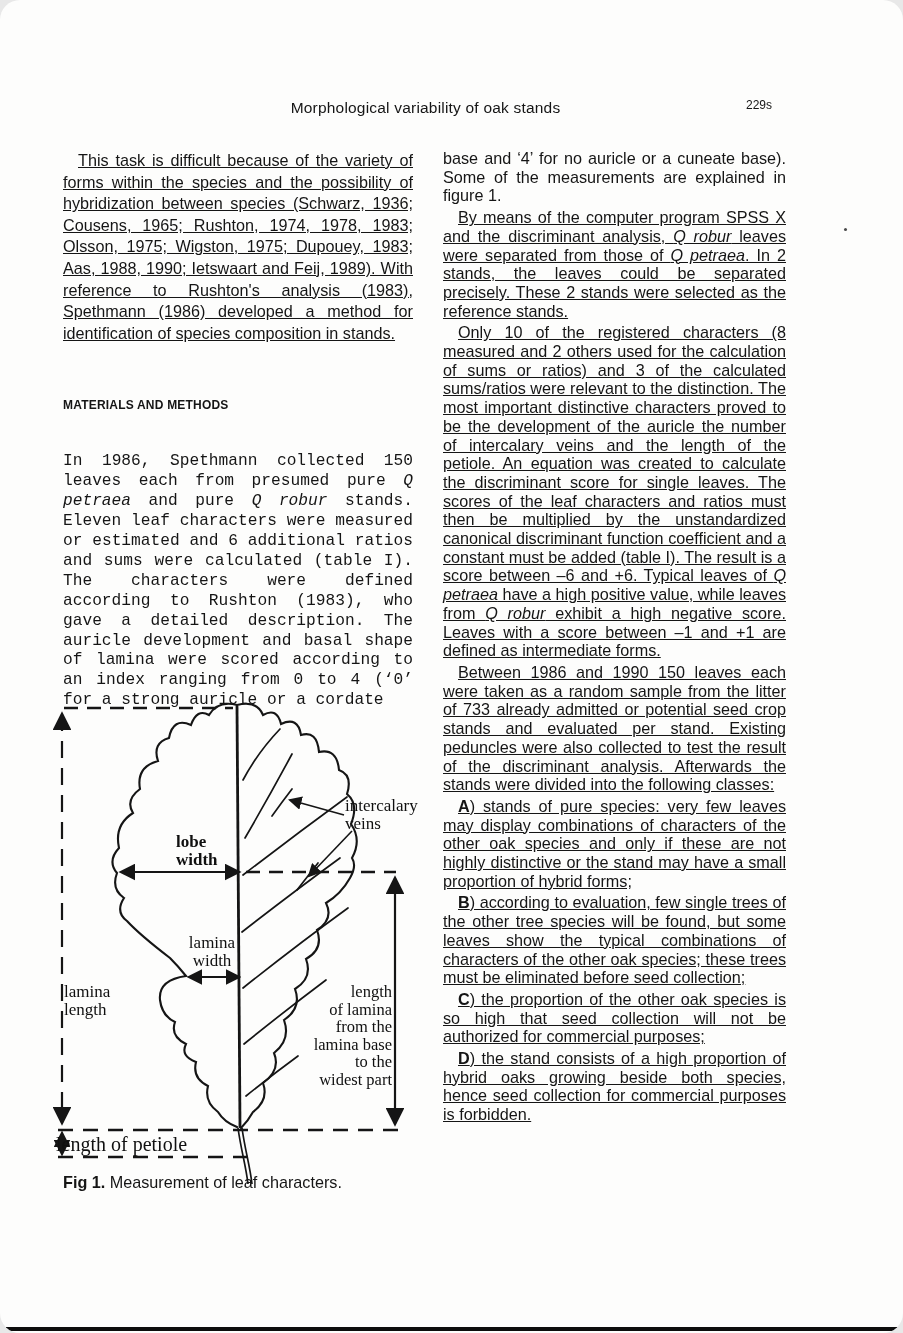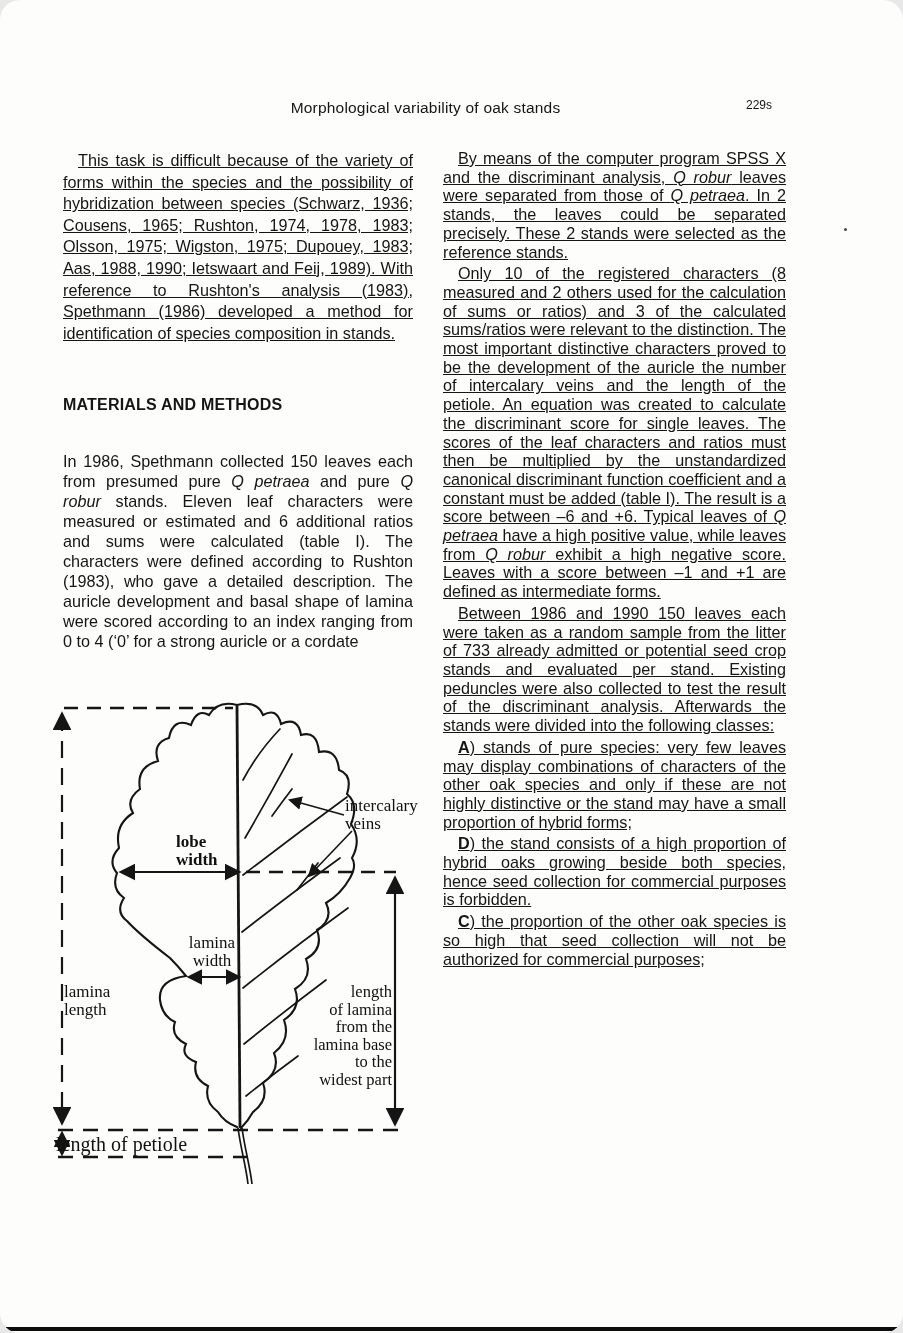--- a/index.html
+++ b/index.html
@@ -9,22 +9,22 @@
   #header-title{left:63px;top:99px;width:725px;text-align:center;font-size:15.5px;letter-spacing:.2px;}
   #page-number{left:746px;top:98px;font-size:12px;}
   
   .col{position:absolute;text-align:justify;}
   #left-col{left:63px;top:150px;width:350px;font-size:16.2px;}
   #right-col{left:443px;top:149px;width:343px;font-size:16.2px;line-height:18.7px;}
   #left-col p,#right-col p{margin:0;}
   .lh-loose{line-height:21.6px;}
   .lh-tight{line-height:19.9px;}
   .indent{text-indent:15px;text-decoration:underline;}
-  #section-heading{margin-top:51px !important;font-size:16px;font-weight:bold;letter-spacing:.2px;text-align:left;line-height:20px;}
-  #left-p2{margin-top:37px !important;}
+  #section-heading{margin-top:51px !important;font-size:12px;font-weight:bold;letter-spacing:.2px;text-align:left;line-height:20px;}
+  #left-p2{margin-top:37px !important;font-family:Liberation Mono, monospace;}
   #right-col p{margin-bottom:3px;}
   i{font-style:italic;}
   b{font-weight:bold;}
   
   .fig-label{position:absolute;font-family:"Liberation Serif",serif;color:#101010;
              white-space:pre-line;line-height:18px;font-size:17px;}
   #lbl-intercalary{left:345px;top:797px;}
   #lbl-lobe-width{left:176px;top:833px;font-weight:bold;}
   #lbl-lamina-width{left:186px;top:934px;width:52px;text-align:center;}
   #lbl-lamina-length{left:64px;top:983px;}
@@ -44,26 +44,28 @@
   <div class="abs" id="page-number">229s</div>
   <div class="abs" id="speck"></div>
 
   <div class="col" id="left-col">
     <p class="lh-loose indent">This task is difficult because of the variety of forms within the species and the possibility of hybridization between species (Schwarz, 1936; Cousens, 1965; Rushton, 1974, 1978, 1983; Olsson, 1975; Wigston, 1975; Dupouey, 1983; Aas, 1988, 1990; Ietswaart and Feij, 1989). With reference to Rushton's analysis (1983), Spethmann (1986) developed a method for identification of species composition in stands.</p>
     <p id="section-heading">MATERIALS AND METHODS</p>
     <p id="left-p2" class="lh-tight"><span>In 1986, Spethmann collected 150 leaves each from presumed pure </span><i>Q petraea</i><span> and pure </span><i>Q robur</i><span> stands. Eleven leaf characters were measured or estimated and 6 additional ratios and sums were calculated (table I). The characters were defined according to Rushton (1983), who gave a detailed description. The auricle development and basal shape of lamina were scored according to an index ranging from 0 to 4 (‘0’ for a strong auricle or a cordate</span></p>
   </div>
 
   <div class="col" id="right-col">
+    <p>base and ‘4’ for no auricle or a cuneate base). Some of the measurements are explained in figure 1.</p>
     <p class="indent"><span>By means of the computer program SPSS X and the discriminant analysis, </span><i>Q robur</i><span> leaves were separated from those of </span><i>Q petraea</i><span>. In 2 stands, the leaves could be separated precisely. These 2 stands were selected as the reference stands.</span></p>
     <p class="indent"><span>Only 10 of the registered characters (8 measured and 2 others used for the calculation of sums or ratios) and 3 of the calculated sums/ratios were relevant to the distinction. The most important distinctive characters proved to be the development of the auricle the number of intercalary veins and the length of the petiole. An equation was created to calculate the discriminant score for single leaves. The scores of the leaf characters and ratios must then be multiplied by the unstandardized canonical discriminant function coefficient and a constant must be added (table I). The result is a score between –6 and +6. Typical leaves of </span><i>Q petraea</i><span> have a high positive value, while leaves from </span><i>Q robur</i><span> exhibit a high negative score. Leaves with a score between –1 and +1 are defined as intermediate forms.</span></p>
     <p class="indent">Between 1986 and 1990 150 leaves each were taken as a random sample from the litter of 733 already admitted or potential seed crop stands and evaluated per stand. Existing peduncles were also collected to test the result of the discriminant analysis. Afterwards the stands were divided into the following classes:</p>
     <p class="indent"><b>A</b><span>) stands of pure species: very few leaves may display combinations of characters of the other oak species and only if these are not highly distinctive or the stand may have a small proportion of hybrid forms;</span></p>
+    <p class="indent"><b>B</b><span>) according to evaluation, few single trees of the other tree species will be found, but some leaves show the typical combinations of characters of the other oak species; these trees must be eliminated before seed collection;</span></p>
+    <p class="indent"><b>C</b><span>) the proportion of the other oak species is so high that seed collection will not be authorized for commercial purposes;</span></p>
     <p class="indent"><b>D</b><span>) the stand consists of a high proportion of hybrid oaks growing beside both species, hence seed collection for commercial purposes is forbidden.</span></p>
-    <p class="indent"><b>C</b><span>) the proportion of the other oak species is so high that seed collection will not be authorized for commercial purposes;</span></p>
   </div>
 
   <svg class="abs" id="fig-svg" width="903" height="1333" viewBox="0 0 903 1333" fill="none" stroke="#151515">
     <defs>
       <marker id="ah" viewBox="0 0 10 10" refX="8.5" refY="5" markerWidth="8.5" markerHeight="8.5" orient="auto-start-reverse">
         <path d="M0,0 L10,5 L0,10 z" fill="#151515" stroke="none"></path>
       </marker>
     </defs>
 
     <path d="M64 708 L233 708" stroke-width="2.4" stroke-dasharray="14 9"></path>
@@ -121,15 +123,16 @@
   <div class="fig-label" id="lbl-lamina-length">lamina
 length</div>
   <div class="fig-label" id="lbl-length-of-lamina">length
 of lamina
 from the
 lamina base
 to the
 widest part</div>
   <div class="fig-label" id="lbl-length-of-petiole">length of petiole</div>
 
+  <div class="abs" id="fig-caption"><b>Fig 1.</b><span> Measurement of leaf characters.</span></div>
 
   <div class="abs" id="bottom-rule"></div>
 </div>
 
 </body></html>

